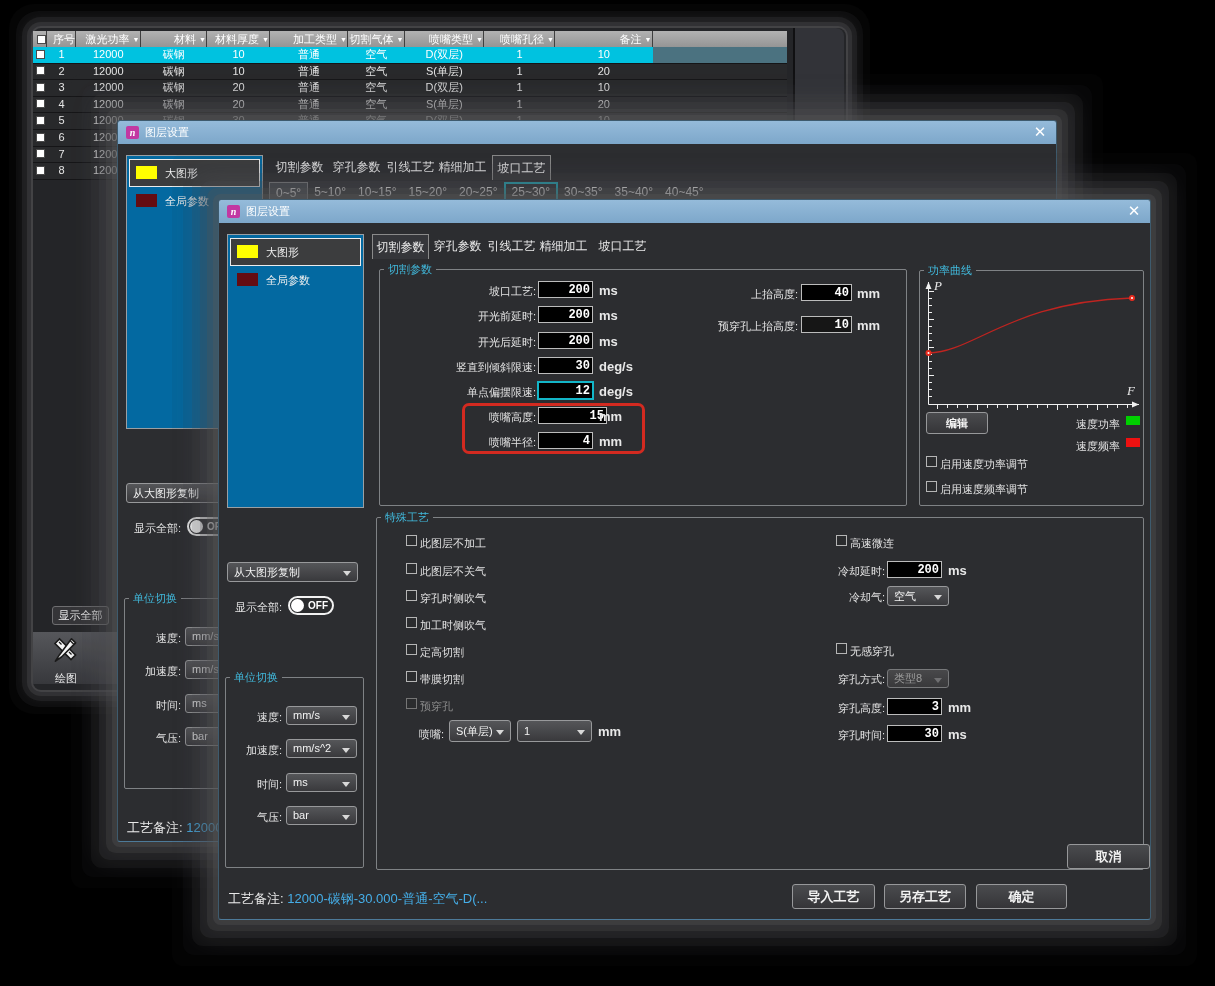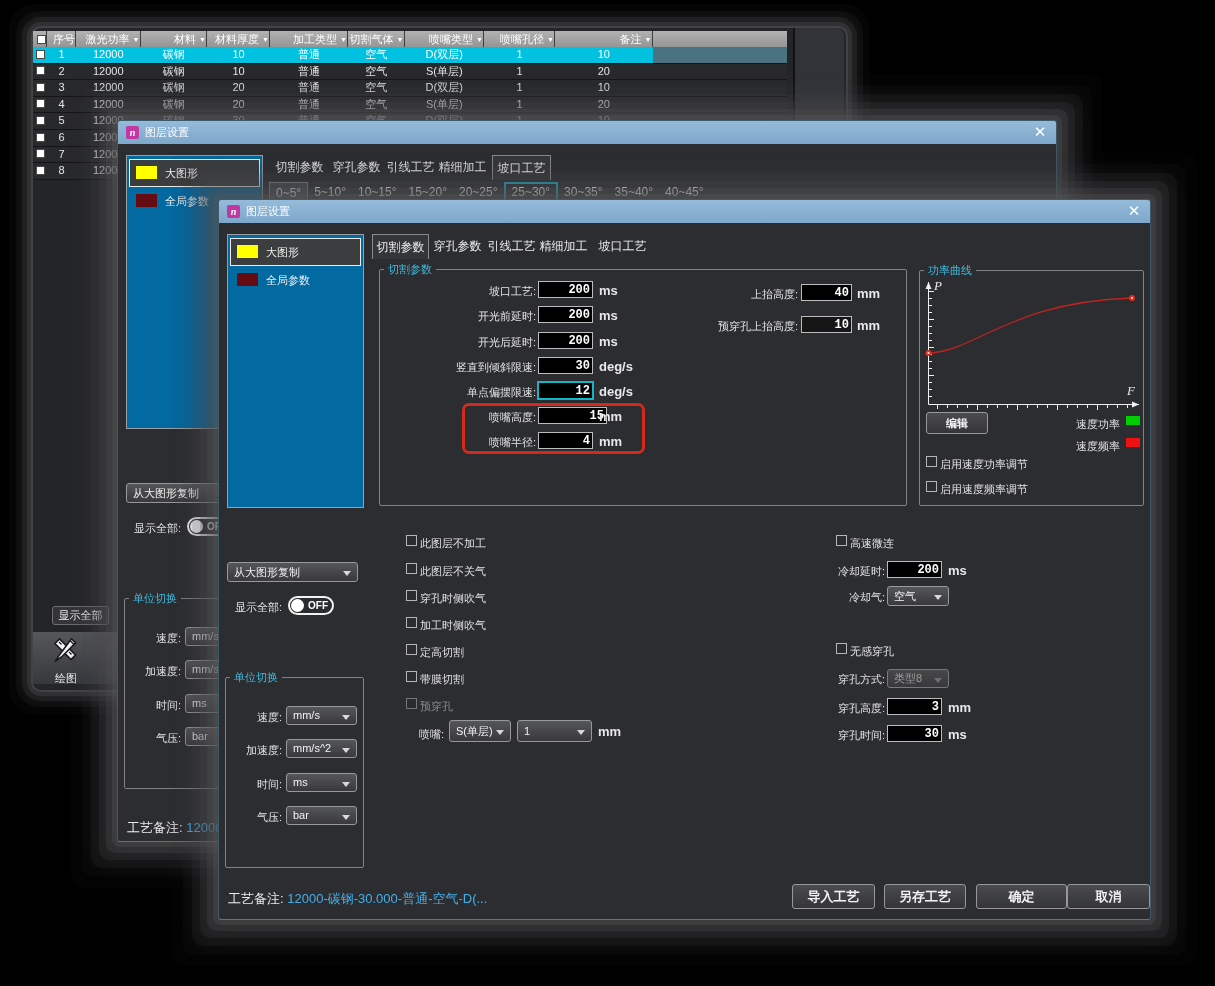--- a/index.html
+++ b/index.html
@@ -382,20 +382,23 @@
  <div class="a btn" style="left:707px;top:212px;width:62px;height:22px;line-height:20px;font-size:11px">编辑</div>
  <div class="a lab" style="left:801px;top:217px;width:100px">速度功率</div>
  <div class="a" style="left:907px;top:216px;width:14px;height:9px;background:#00d000"></div>
  <div class="a lab" style="left:801px;top:239px;width:100px">速度频率</div>
  <div class="a" style="left:907px;top:238px;width:14px;height:9px;background:#ee1111"></div>
  <div class="a cb" style="left:707px;top:256px"></div>
  <div class="a cbt" style="left:721px;top:257px">启用速度功率调节</div>
  <div class="a cb" style="left:707px;top:281px"></div>
  <div class="a cbt" style="left:721px;top:282px">启用速度频率调节</div>
 
+ <div class="a gb" style="left:157px;top:317px;width:768px;height:353px">
+      <span class="gl">特殊工艺</span>
+    </div>
  <div class="a cb" style="left:187px;top:335px"></div>
     <div class="a cbt" style="left:201px;top:336px">此图层不加工</div>
  <div class="a cb" style="left:187px;top:363px"></div>
     <div class="a cbt" style="left:201px;top:364px">此图层不关气</div>
  <div class="a cb" style="left:187px;top:390px"></div>
     <div class="a cbt" style="left:201px;top:391px">穿孔时侧吹气</div>
  <div class="a cb" style="left:187px;top:417px"></div>
     <div class="a cbt" style="left:201px;top:418px">加工时侧吹气</div>
  <div class="a cb" style="left:187px;top:444px"></div>
     <div class="a cbt" style="left:201px;top:445px">定高切割</div>
@@ -423,14 +426,14 @@
  <div class="a in" style="left:668px;top:498px;width:55px">3</div>
  <div class="a unit" style="left:729px;top:500px">mm</div>
  <div class="a lab" style="left:524px;top:528px;width:142px">穿孔时间:</div>
  <div class="a in" style="left:668px;top:525px;width:55px">30</div>
  <div class="a unit" style="left:729px;top:527px">ms</div>
 
  <div class="a" style="left:9px;top:690px;font-size:13px;color:#e8e8e8;white-space:nowrap">工艺备注: <span style="color:#45aee8">12000-碳钢-30.000-普通-空气-D(...</span></div>
  <div class="a btn" style="left:573px;top:684px;width:83px;height:25px;line-height:23px">导入工艺</div>
  <div class="a btn" style="left:665px;top:684px;width:82px;height:25px;line-height:23px">另存工艺</div>
  <div class="a btn" style="left:757px;top:684px;width:91px;height:25px;line-height:23px">确定</div>
- <div class="a btn" style="left:848px;top:684px;width:83px;height:25px;line-height:23px">取消</div>
+ <div class="a btn" style="left:848px;top:644px;width:83px;height:25px;line-height:23px">取消</div>
 </div>
 
 </body></html>

